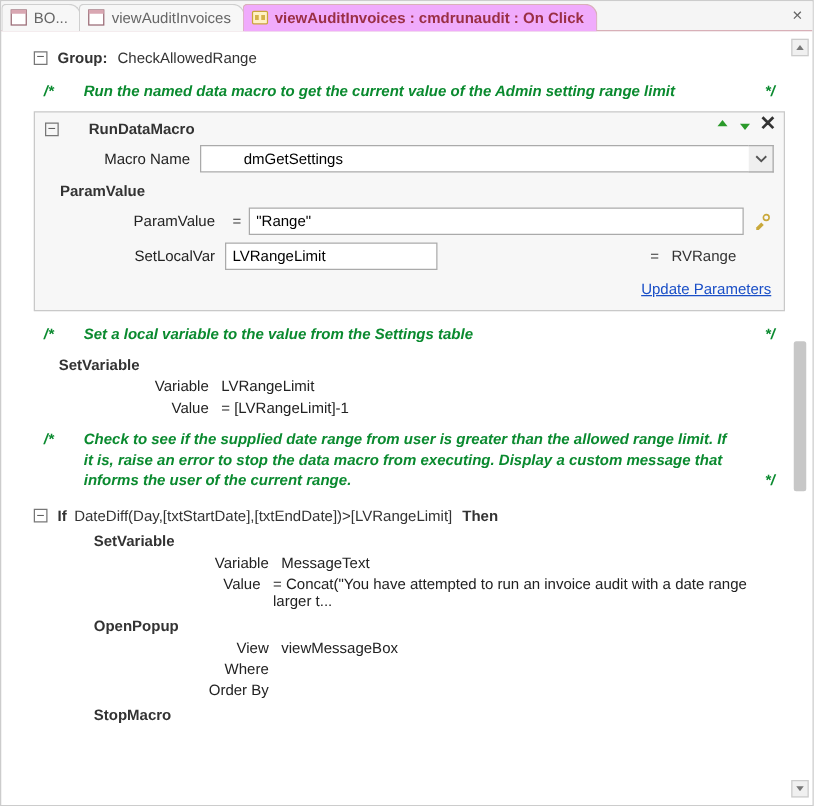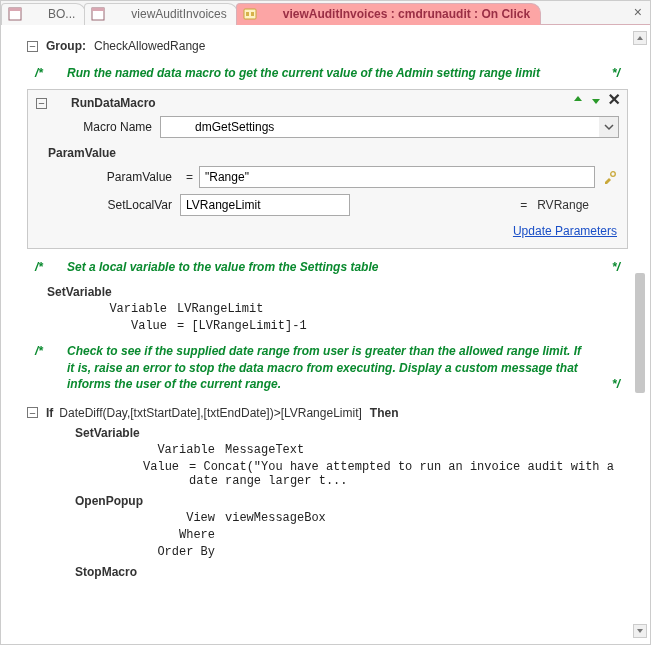--- a/index.html
+++ b/index.html
@@ -29,24 +29,23 @@
     margin-top: 2px;
     border: 1px solid #cfcfcf;
     border-bottom: none;
     background: #f7f7f7;
     border-radius: 4px 10px 0 0;
     margin-right: -2px;
     color: #666;
     cursor: pointer;
     white-space: nowrap;
     overflow: hidden;
-    gap: 21px;
   }
   .tab.active {
-    background: #fca5a5;
+    background: #f0abfc;
     border-color: #d8b0b8;
     color: #9a2f45;
     font-weight: 600;
     z-index: 2;
     text-align: center;
   }
   .tab .ticon { width: 14px; height: 14px; margin-right: 5px; display: inline-flex; align-items: center; justify-content: center; }
   .tab-close {
     position: absolute;
     right: 8px;
@@ -143,21 +142,21 @@
     border:1px solid transparent; margin-left:6px; cursor:pointer;
   }
 
   .sub-head { font-weight:700; margin:8px 0 2px 12px; }
   .indent-1 { margin-left:20px; }
   .indent-2 { margin-left:48px; }
   .link-row { text-align:right; margin-top:8px; padding-right:2px; }
   .link { color:#1a4fc7; text-decoration:underline; cursor:pointer; }
 
   .action { font-weight:700; margin:6px 0 2px 20px; }
-  .prop-row { display:flex; margin:3px 0 3px 0;font-family:Liberation Mono, monospace; }
+  .prop-row { display:flex; margin:3px 0 3px 0; }
   .prop-label { width:150px; text-align:right; padding-right:10px; color:#222; }
   .prop-val { color:#222; }
   .if-row { display:flex; align-items:center; margin:10px 0 4px 0; }
   .if-row .expander { margin-right:8px; }
   .if-kw { font-weight:700; margin-right:6px; }
   .then-kw { font-weight:700; margin-left:8px; }
 
   
   svg { display:block; }
 </style>

